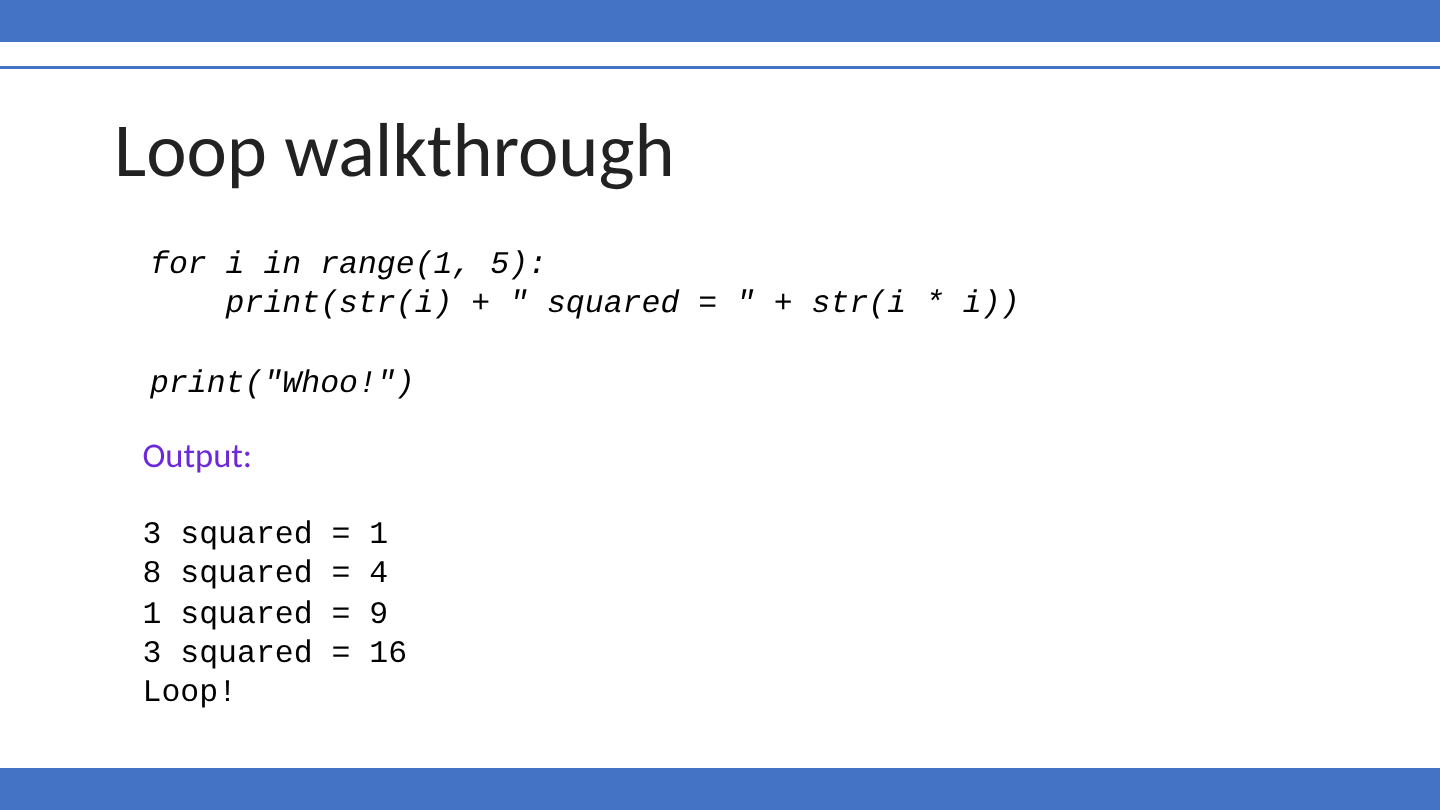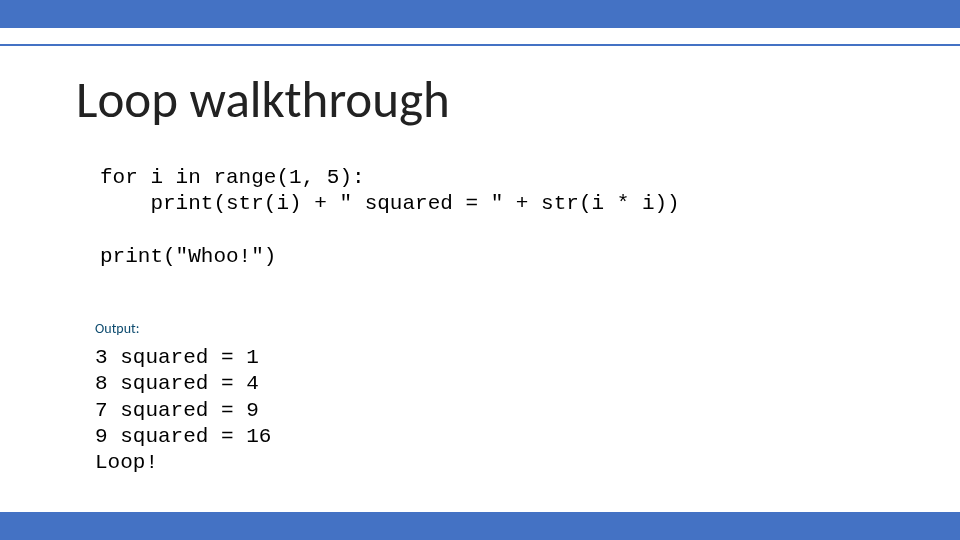--- a/index.html
+++ b/index.html
@@ -47,27 +47,28 @@
     }
     .code-block {
       position: absolute;
       top: 165px;
       left: 100px;
       font-family: "Courier New", Courier, monospace;
       font-size: 21px;
       color: #000;
       line-height: 1.25;
       white-space: pre;
+      font-style: italic;
     }
     .output-label {
       position: absolute;
-      top: 320px;
+      top: 290px;
       left: 95px;
-      font-size: 14px;
-      color: #0c4a6e;
+      font-size: 23px;
+      color: #6d28d9;
     }
     .output-block {
       position: absolute;
       top: 345px;
       left: 95px;
       font-family: "Courier New", Courier, monospace;
       font-size: 21px;
       color: #000;
       line-height: 1.25;
       white-space: pre;
@@ -83,17 +84,17 @@
 
 <div class="code-block"><span>for i in range(1, 5):</span>
 <span>    print(str(i) + " squared = " + str(i * i))</span>
 <span></span>
 <span>print("Whoo!")</span></div>
 
 <div class="output-label">Output:</div>
 
 <div class="output-block"><span>3 squared = 1</span>
 <span>8 squared = 4</span>
-<span>7 squared = 9</span>
-<span>9 squared = 16</span>
+<span>1 squared = 9</span>
+<span>3 squared = 16</span>
 <span>Loop!</span></div>
 
 <div class="bottom-bar"></div>
 
 </body></html>

